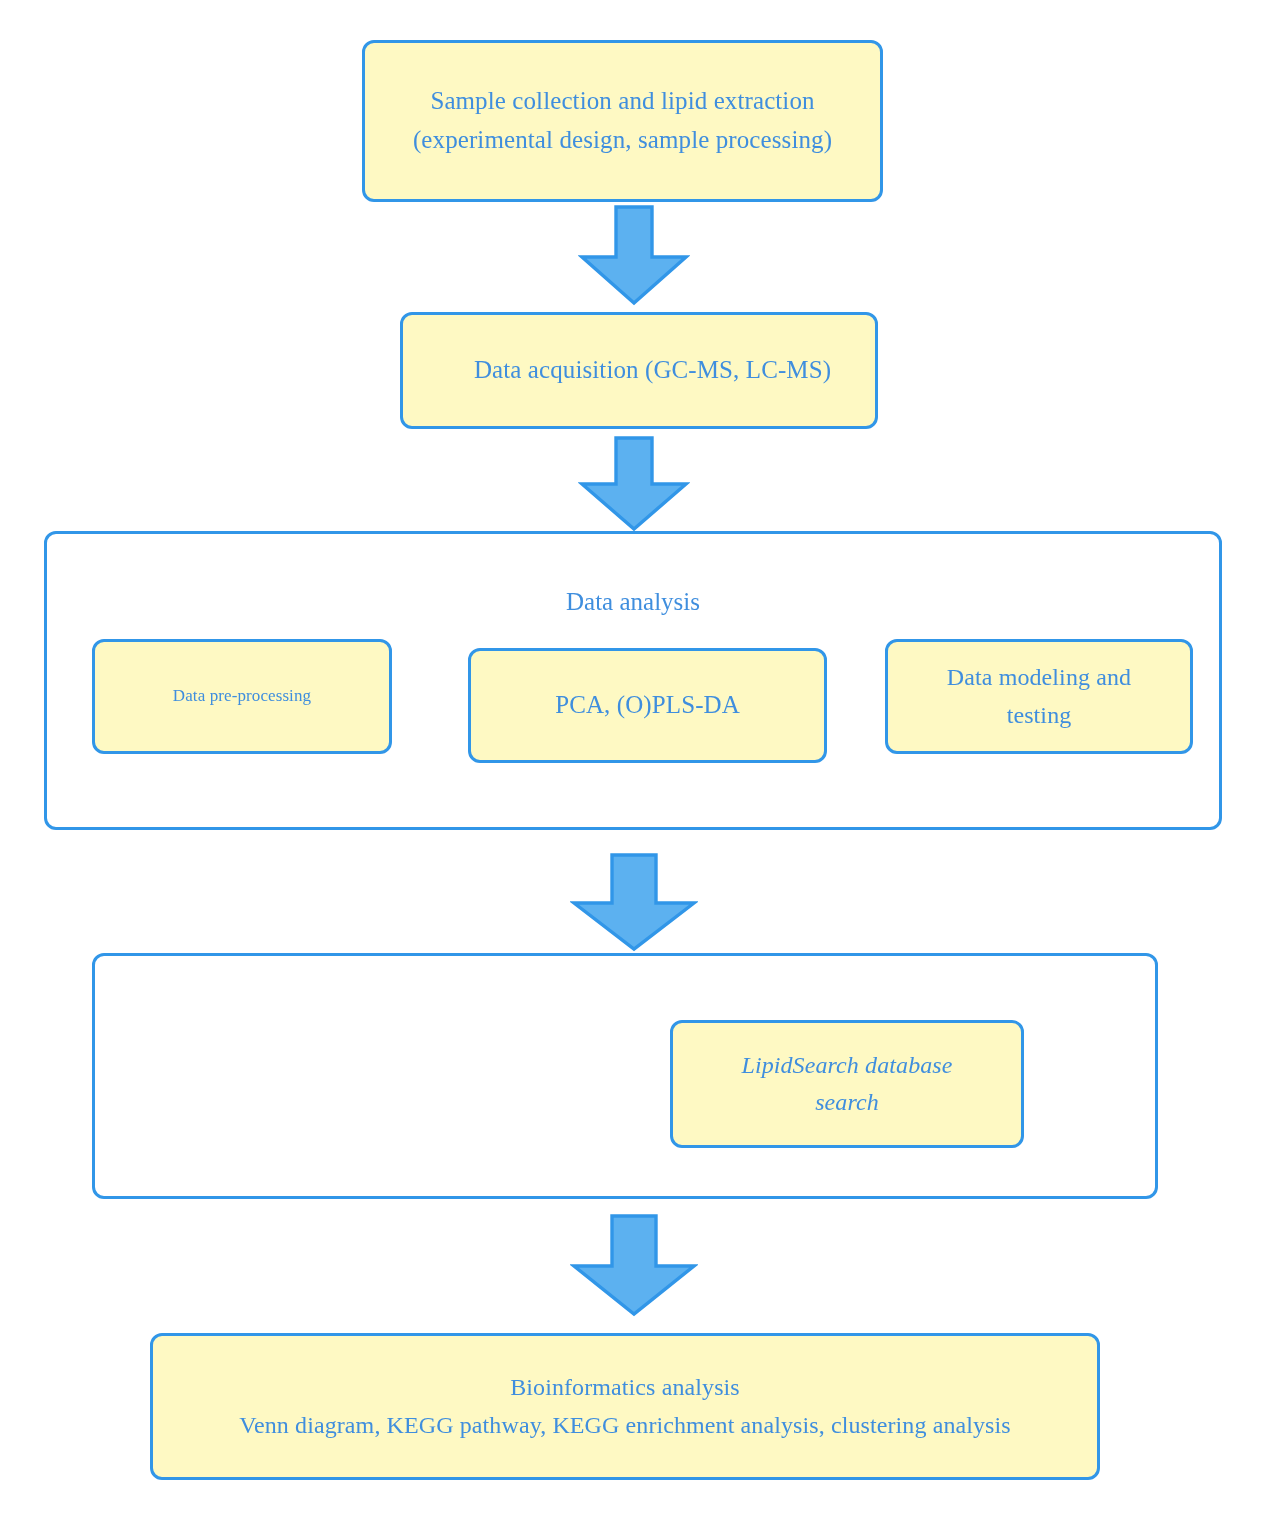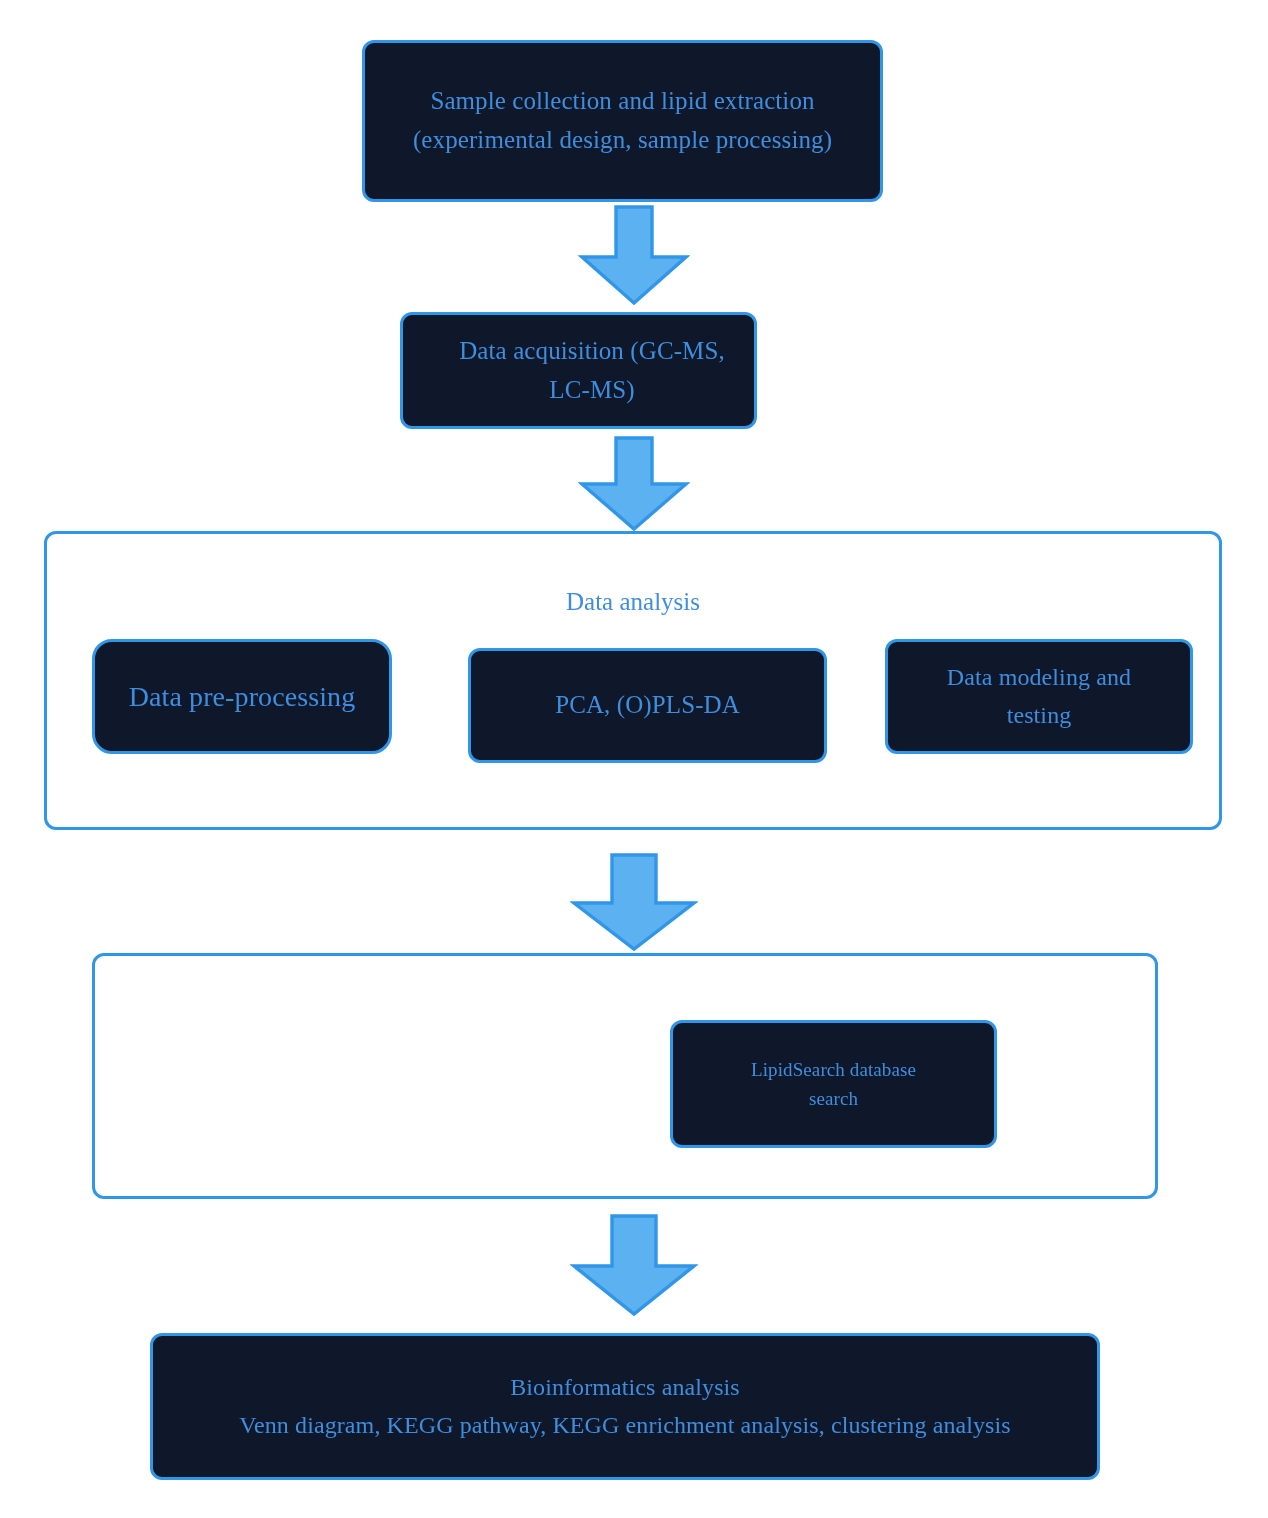--- a/index.html
+++ b/index.html
@@ -16,21 +16,21 @@
     width: 1268px;
     height: 1518px;
     background: #ffffff;
     overflow: hidden;
   }
   .node {
     position: absolute;
     box-sizing: border-box;
     border: 3px solid #3196e8;
     border-radius: 12px;
-    background: #0f172a;
+    background: #fef9c3;
     color: #3f8ede;
     display: flex;
     align-items: center;
     justify-content: center;
     text-align: center;
     line-height: 1.55;
     letter-spacing: 0.1px;
   }
   .node-text {
     display: block;
@@ -55,31 +55,31 @@
   }
   .arrow {
     position: absolute;
   }
   .arrow svg {
     display: block;
   }
 
   
   #box-sample      { left: 362px;  top: 40px;   width: 521px; height: 162px; font-size: 25px; }
-  #box-acq         { left: 400px;  top: 312px;  width: 357px; height: 117px; font-size: 25px; padding-left: 27px; }
+  #box-acq         { left: 400px;  top: 312px;  width: 478px; height: 117px; font-size: 25px; padding-left: 27px; }
 
   #group-analysis  { left: 44px;   top: 531px;  width: 1178px; height: 299px; }
   #title-analysis  { top: 38px;    font-size: 25px; margin-top: 16px; }
-  #box-prep        { left: 92px;   top: 639px;  width: 300px; height: 115px; font-size: 28px; border-radius: 20px; }
+  #box-prep        { left: 92px;   top: 639px;  width: 300px; height: 115px; font-size: 17px; }
   #box-pca         { left: 468px;  top: 639px;  width: 359px; height: 115px; font-size: 25px; margin-top: 9px; }
   #box-model       { left: 872px;  top: 639px;  width: 308px; height: 115px; font-size: 24px; margin-left: 13px; }
 
   #group-screen    { left: 92px;   top: 953px;  width: 1066px; height: 246px; }
   #box-diff        { left: 224px;  top: 1020px; width: 341px; height: 128px; font-size: 24px; }
-  #box-lipid       { left: 670px;  top: 1020px; width: 327px; height: 128px; font-size: 19px; }
+  #box-lipid       { left: 670px;  top: 1020px; width: 354px; height: 128px; font-size: 24px; font-style: italic; }
 
   #box-bioinfo     { left: 150px;  top: 1325px; width: 950px; height: 147px; font-size: 24px; margin-top: 8px; }
 
   #arrow-1 { left: 578px; top: 205px;  }
   #arrow-2 { left: 578px; top: 436px;  }
   #arrow-3 { left: 570px; top: 853px;  }
   #arrow-4 { left: 570px; top: 1214px; }
 </style>
 </head>
 <body>

